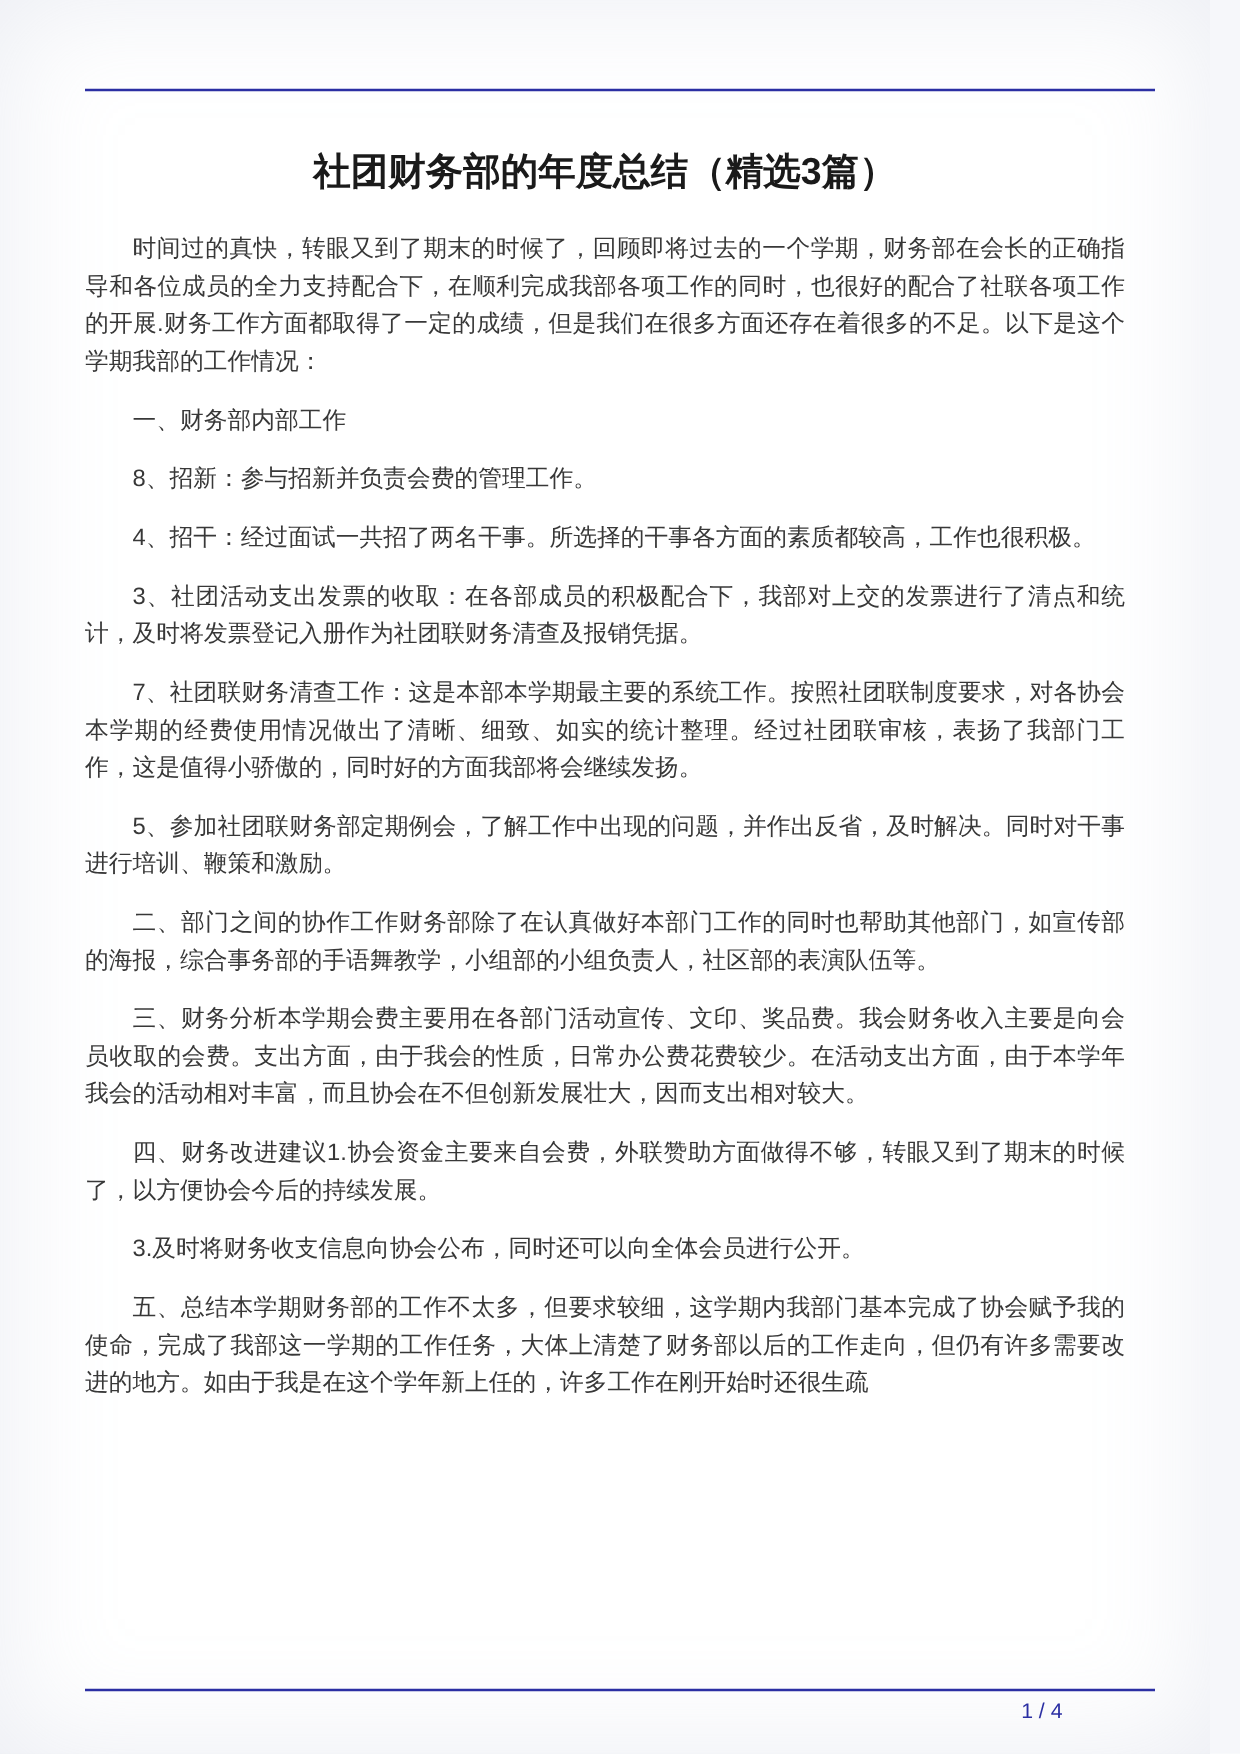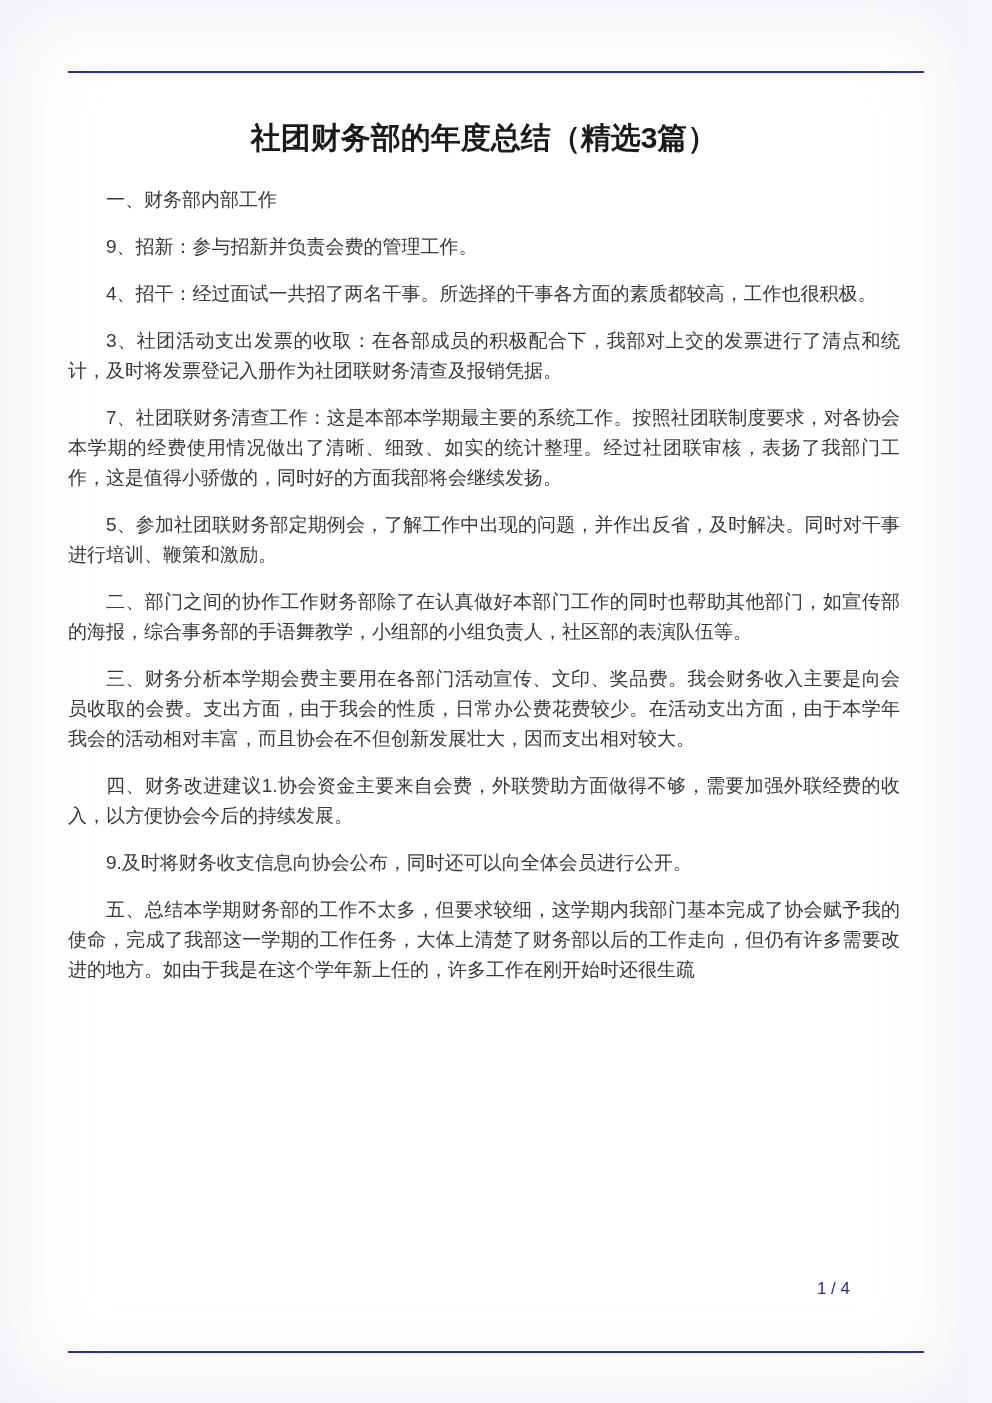--- a/index.html
+++ b/index.html
@@ -51,48 +51,49 @@
     margin: 0 0 17px 0;
     font-size: 19px;
     line-height: 30px;
     color: var(--body-text, #383838);
     text-align: justify;
     text-indent: 2em;
     word-break: break-all;
   }
   .page-number {
     position: absolute;
-    top: 1278px;
+    top: 1358px;
     right: 118px;
     font-size: 17px;
     line-height: 22px;
     color: var(--pagenum-blue, #2b2fa3);
   }
 </style>
 </head>
 <body>
 
 <div class="page">
   <div class="rule top"></div>
 
   <div class="content">
     <h1 class="doc-title">社团财务部的年度总结（精选3篇）</h1>
 
 
     <div class="body">
+        <p class="para">时间过的真快，转眼又到了期末的时候了，回顾即将过去的一个学期，财务部在会长的正确指导和各位成员的全力支持配合下，在顺利完成我部各项工作的同时，也很好的配合了社联各项工作的开展.财务工作方面都取得了一定的成绩，但是我们在很多方面还存在着很多的不足。以下是这个学期我部的工作情况：</p>
         <p class="para">一、财务部内部工作</p>
-        <p class="para">9、招新：参与招新并负责会费的管理工作。</p>
+        <p class="para">8、招新：参与招新并负责会费的管理工作。</p>
         <p class="para">4、招干：经过面试一共招了两名干事。所选择的干事各方面的素质都较高，工作也很积极。</p>
         <p class="para">3、社团活动支出发票的收取：在各部成员的积极配合下，我部对上交的发票进行了清点和统计，及时将发票登记入册作为社团联财务清查及报销凭据。</p>
         <p class="para">7、社团联财务清查工作：这是本部本学期最主要的系统工作。按照社团联制度要求，对各协会本学期的经费使用情况做出了清晰、细致、如实的统计整理。经过社团联审核，表扬了我部门工作，这是值得小骄傲的，同时好的方面我部将会继续发扬。</p>
         <p class="para">5、参加社团联财务部定期例会，了解工作中出现的问题，并作出反省，及时解决。同时对干事进行培训、鞭策和激励。</p>
         <p class="para">二、部门之间的协作工作财务部除了在认真做好本部门工作的同时也帮助其他部门，如宣传部的海报，综合事务部的手语舞教学，小组部的小组负责人，社区部的表演队伍等。</p>
         <p class="para">三、财务分析本学期会费主要用在各部门活动宣传、文印、奖品费。我会财务收入主要是向会员收取的会费。支出方面，由于我会的性质，日常办公费花费较少。在活动支出方面，由于本学年我会的活动相对丰富，而且协会在不但创新发展壮大，因而支出相对较大。</p>
-        <p class="para">四、财务改进建议1.协会资金主要来自会费，外联赞助方面做得不够，需要加强外联经费的收入，以方便协会今后的持续发展。</p>
-        <p class="para">9.及时将财务收支信息向协会公布，同时还可以向全体会员进行公开。</p>
+        <p class="para">四、财务改进建议1.协会资金主要来自会费，外联赞助方面做得不够，转眼又到了期末的时候了，以方便协会今后的持续发展。</p>
+        <p class="para">3.及时将财务收支信息向协会公布，同时还可以向全体会员进行公开。</p>
         <p class="para">五、总结本学期财务部的工作不太多，但要求较细，这学期内我部门基本完成了协会赋予我的使命，完成了我部这一学期的工作任务，大体上清楚了财务部以后的工作走向，但仍有许多需要改进的地方。如由于我是在这个学年新上任的，许多工作在刚开始时还很生疏</p>
       </div>
   </div>
 
   <div class="rule bottom"></div>
 
   <div class="page-number">1 / 4</div>
 </div>
 
 </body></html>

